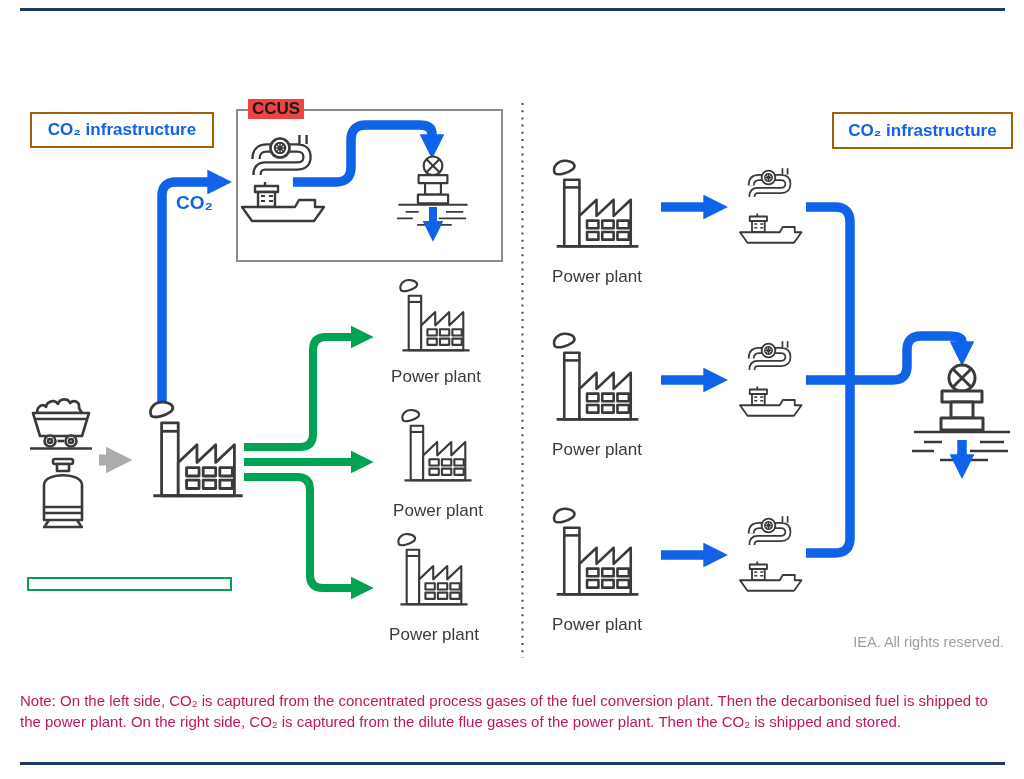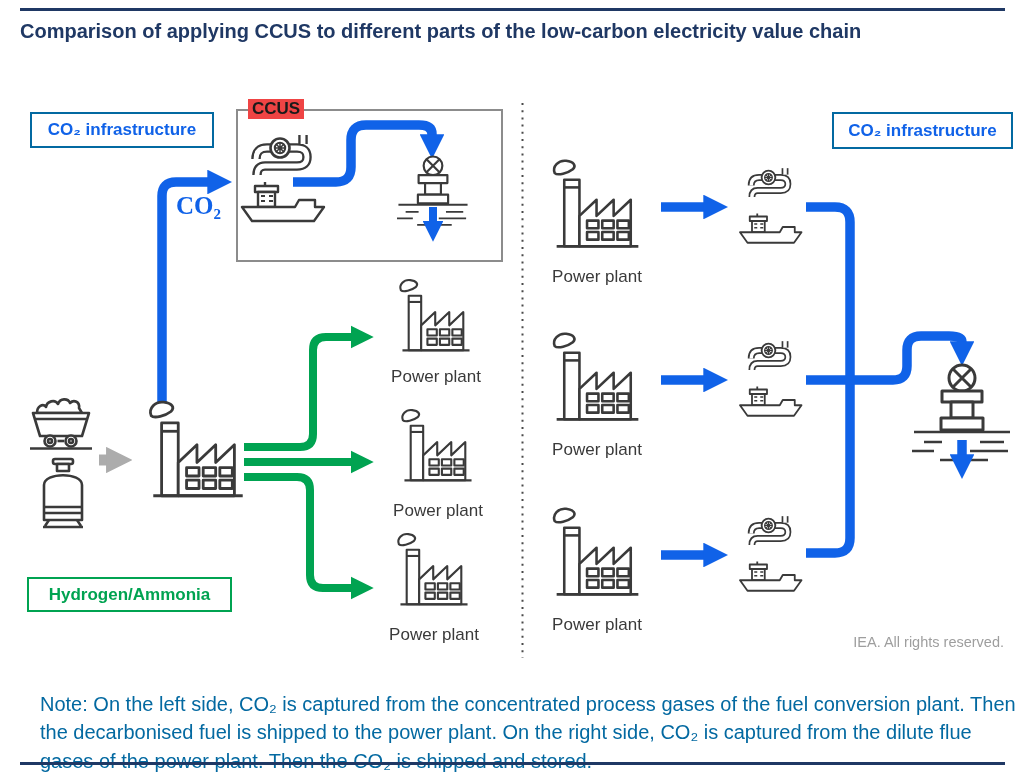--- a/index.html
+++ b/index.html
@@ -7,60 +7,59 @@
     position:relative;width:1024px;height:779px;background:#fff;overflow:hidden;
     font-family:"Liberation Sans", sans-serif;
   }
   .abs{position:absolute;}
   .rule{position:absolute;left:20px;width:985px;height:3px;background:#1F3864;}
   #page-title{
     position:absolute;left:20px;top:18px;width:968px;
     font-size:20px;font-weight:bold;color:#1F3864;line-height:1.3;
   }
   .badge-blue{
-    position:absolute;border:2px solid #0369a1;color:#1062E8;
+    position:absolute;border:2px solid #a16207;color:#1062E8;
     font-weight:bold;font-size:17px;display:flex;align-items:center;justify-content:center;
     background:#fff;
   }
   .badge-green{
     position:absolute;left:27px;top:577px;width:201px;padding:5px 0;
     border:2px solid #00A351;color:#00A351;font-weight:bold;font-size:17px;
     text-align:center;line-height:1.25;background:#fff;
   }
   #ccus-box{
     position:absolute;left:236px;top:109px;width:263px;height:149px;
     border:2px solid #8C8C8C;background:transparent;
   }
   #ccus-legend{
     position:absolute;left:248px;top:99px;background:#ef4444;padding:0 4px;
     font-size:17px;font-weight:bold;color:#1a1a1a;
   }
   #co2-flow-label{
-    position:absolute;left:176px;top:192px;font-size:25px;font-weight:bold;color:#1062E8;font-family:Liberation Serif, serif;
+    position:absolute;left:176px;top:192px;font-size:19px;font-weight:bold;color:#1062E8;
   }
   .icon-label{
     position:absolute;width:160px;text-align:center;
     font-size:17px;color:#3A3A3A;margin-top:16px;
   }
   #credit{
     position:absolute;left:704px;top:634px;width:300px;text-align:right;
     font-size:14.5px;color:#9E9E9E;
   }
   #note{
     position:absolute;left:20px;top:690px;width:978px;
-    font-size:20px;color:#0369a1;line-height:1.42;margin-left:20px;
+    font-size:15px;color:#be185d;line-height:1.42;
   }
 </style>
 </head>
 <body>
 
 <div id="stage">
 
   <div class="rule" style="top:8px;"></div>
-  <div id="page-title">Comparison of applying CCUS to different parts of the low-carbon electricity value chain</div>
 
   <svg class="abs" style="left:0;top:0;" width="1024" height="779" viewBox="0 0 1024 779">
     <defs>
       <marker id="mb" viewBox="0 0 10 10" refX="1.5" refY="5" markerWidth="2.6" markerHeight="2.6" orient="auto">
         <path d="M0,0 L10,5 L0,10 Z" fill="#1062E8"></path>
       </marker>
       <marker id="mg" viewBox="0 0 10 10" refX="1.5" refY="5" markerWidth="2.9" markerHeight="2.9" orient="auto">
         <path d="M0,0 L10,5 L0,10 Z" fill="#00A351"></path>
       </marker>
       <marker id="ma" viewBox="0 0 10 10" refX="1.5" refY="5" markerWidth="2.4" markerHeight="2.4" orient="auto">
@@ -198,21 +197,20 @@
   <div id="ccus-legend">CCUS</div>
 
   <div id="co2-flow-label">CO₂</div>
 
 
   <div class="icon-label" style="left:376px;top:351px;width:120px;">Power plant</div>
   <div class="icon-label" style="left:378px;top:485px;width:120px;">Power plant</div>
   <div class="icon-label" style="left:374px;top:609px;width:120px;">Power plant</div>
 
   <div class="badge-green">
-    <div>Hydrogen/Ammonia</div>
   </div>
 
   <div class="badge-blue" style="left:832px;top:112px;width:177px;height:33px;">CO₂ infrastructure</div>
 
   <div class="icon-label" style="left:537px;top:251px;width:120px;">Power plant</div>
   <div class="icon-label" style="left:537px;top:424px;width:120px;">Power plant</div>
   <div class="icon-label" style="left:537px;top:599px;width:120px;">Power plant</div>
 
   <div id="credit">IEA. All rights reserved.</div>
   <div id="note">Note: On the left side, CO₂ is captured from the concentrated process gases of the fuel conversion plant. Then the decarbonised fuel is shipped to the power plant. On the right side, CO₂ is captured from the dilute flue gases of the power plant. Then the CO₂ is shipped and stored.</div>

